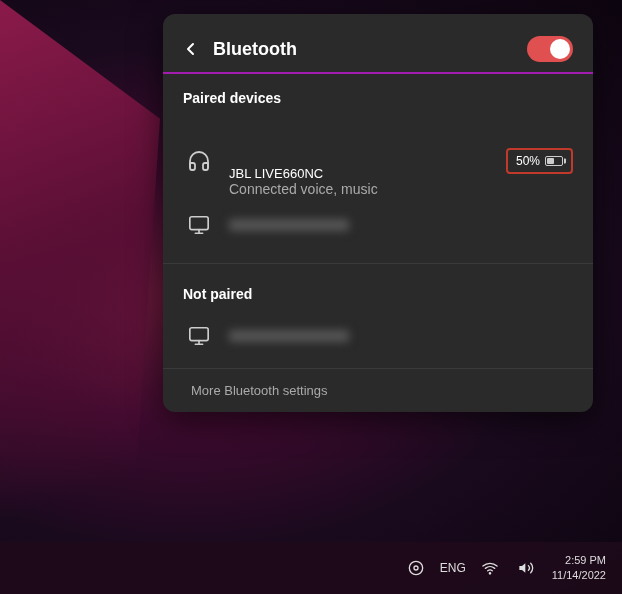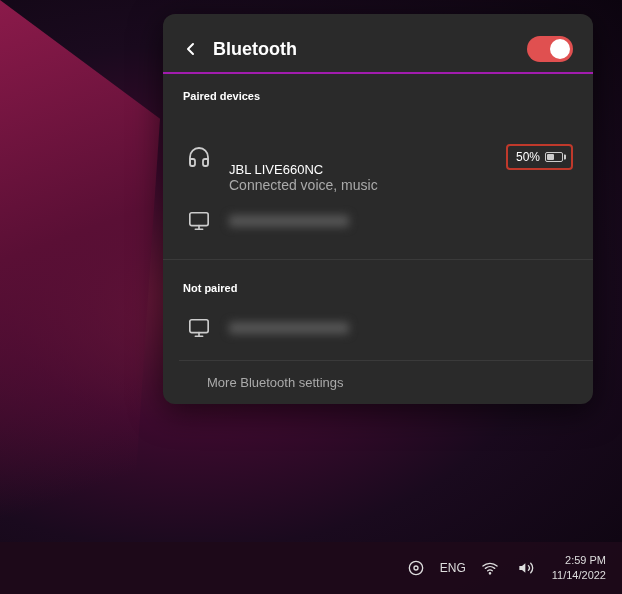--- a/index.html
+++ b/index.html
@@ -93,21 +93,21 @@
       border-radius: 50%;
       background: #fff;
     }
 
     .section {
       padding: 16px 20px 10px 20px;
     }
 
     .section-title {
       color: #fff;
-      font-size: 11px;
+      font-size: 14px;
       font-weight: 600;
       margin-bottom: 12px;
     }
 
     .device-row {
       display: flex;
       align-items: center;
       gap: 14px;
       padding: 6px 0;
       position: relative;
@@ -201,21 +201,20 @@
       background: #3a3a3a;
       margin: 6px 0;
     }
 
     .more-link {
       padding: 14px 28px;
       color: #aaa;
       font-size: 13px;
       cursor: pointer;
       border-top: 1px solid #3a3a3a;
-      margin-left: 16px;
     }
 
     
     .taskbar {
       position: absolute;
       bottom: 0;
       left: 0;
       right: 0;
       height: 52px;
       background: rgba(30, 10, 25, 0.95);

